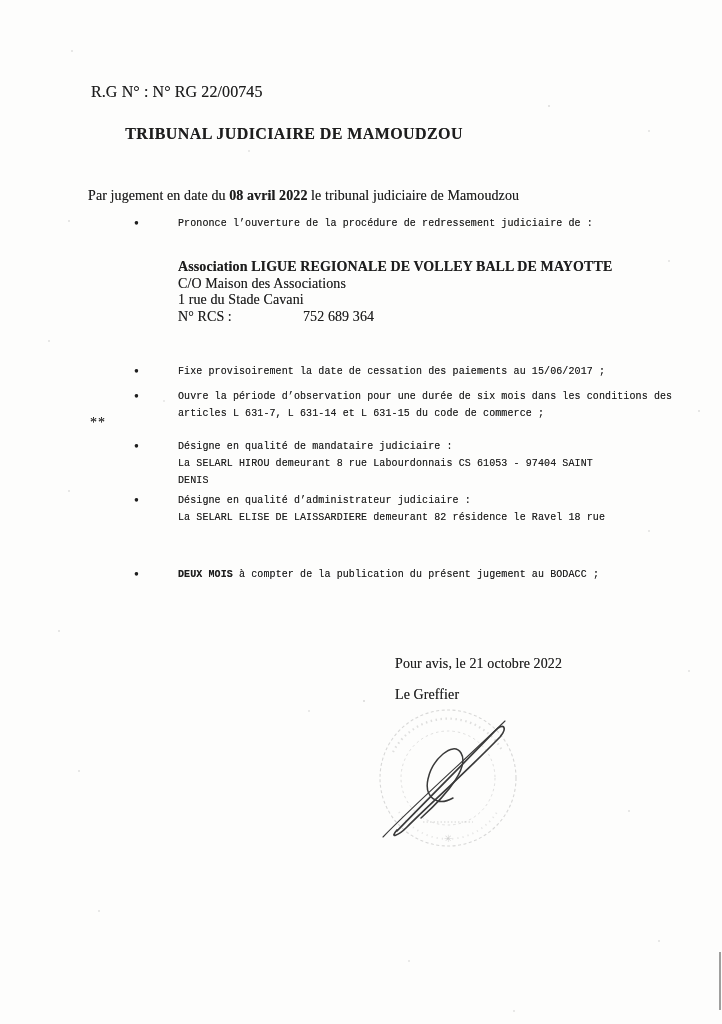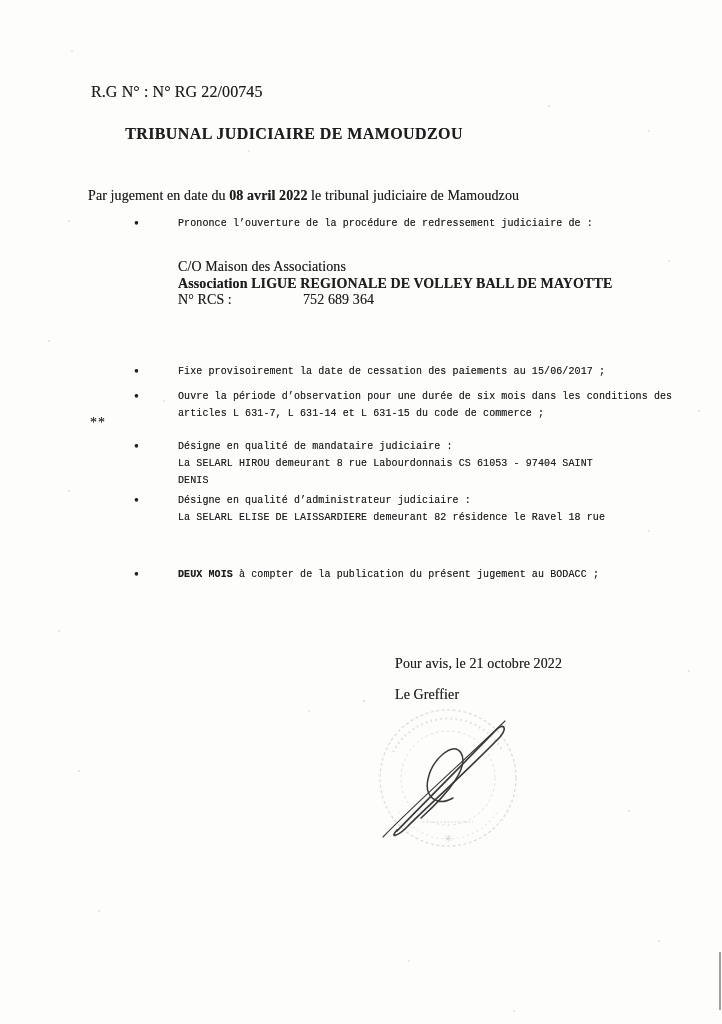--- a/index.html
+++ b/index.html
@@ -62,22 +62,23 @@
   <div class="txt title">TRIBUNAL JUDICIAIRE DE MAMOUDZOU</div>
 
   <div class="txt intro"><span>Par jugement en date du </span><b>08 avril 2022</b><span> le tribunal judiciaire de Mamoudzou</span></div>
 
   <div class="bullet-row" style="top:215px;">
     <span class="glyph">•</span>
     <span class="btext">Prononce l’ouverture de la procédure de redressement judiciaire de :</span>
   </div>
 
   <div class="txt debtor">
+    <span class="ln b">Association LIGUE REGIONALE DE VOLLEY BALL DE MAYOTTE</span>
     <span class="ln">C/O Maison des Associations</span>
-    <span class="ln b">Association LIGUE REGIONALE DE VOLLEY BALL DE MAYOTTE</span>
+    <span class="ln">1 rue du Stade Cavani</span>
     <span class="ln rcs-line"><span>N° RCS :</span><span class="rcs-value">752 689 364</span></span>
   </div>
 
   <div class="bullet-row" style="top:363px;">
     <span class="glyph">•</span>
     <span class="btext">Fixe provisoirement la date de cessation des paiements au 15/06/2017 ;</span>
   </div>
 
   <div class="bullet-row" style="top:388px;">
     <span class="glyph">•</span>

